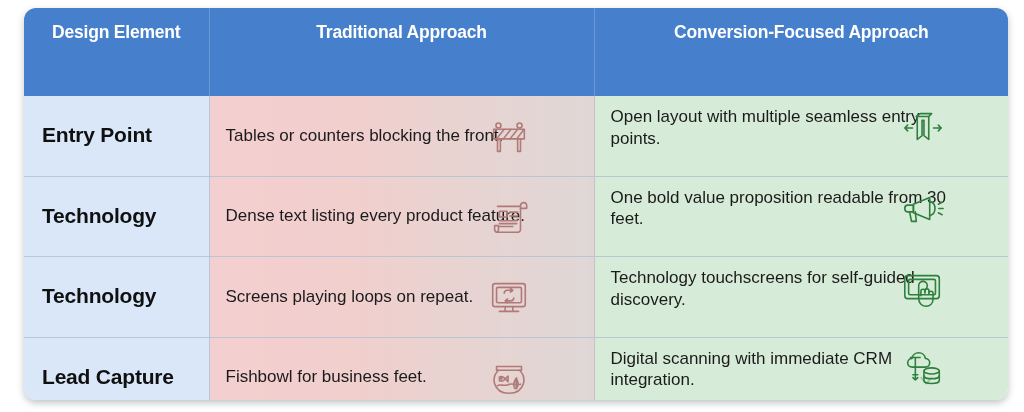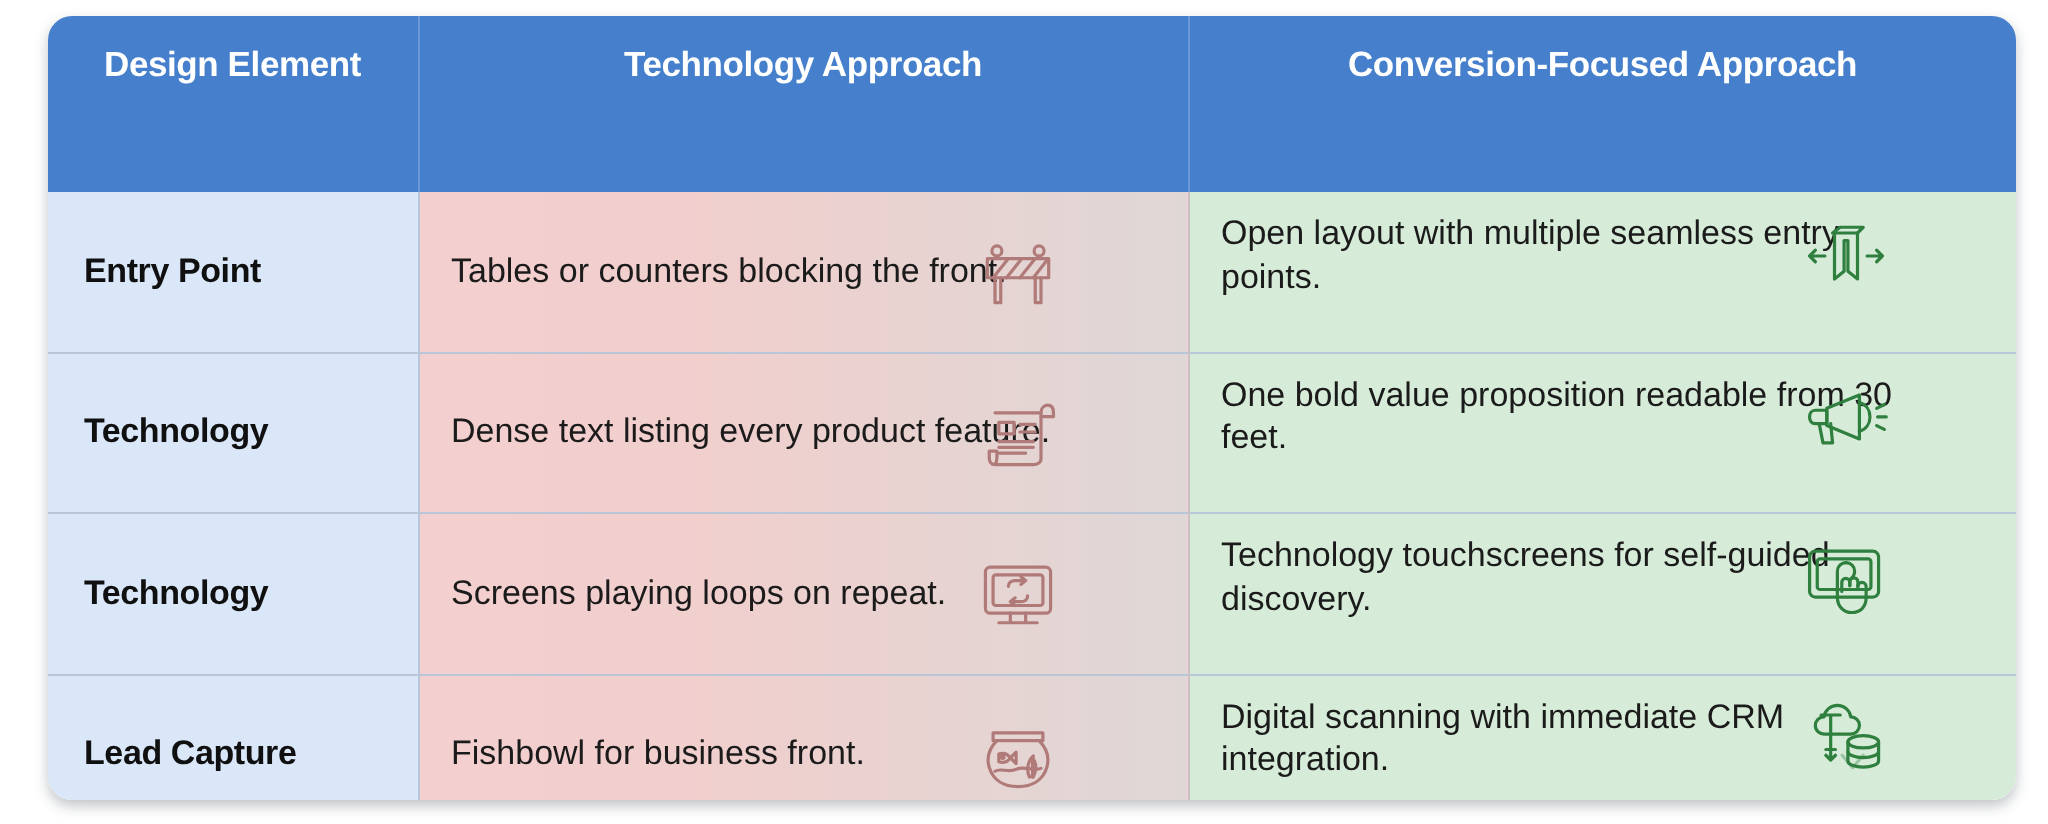--- a/index.html
+++ b/index.html
@@ -60,21 +60,21 @@
     color: #1b1b1b;
     box-sizing: border-box;
     border-top: 1px solid #b9c6d8;
     position: relative;
   }
   tbody tr:first-child td { border-top: none; }
 
   td.col-elem {
     background: #d9e7f9;
     font-weight: bold;
-    font-size: 17px;
+    font-size: 21px;
     color: #101010;
     padding: 10px 14px 10px 18px;
     border-right: 1px solid #b9c6d8;
     letter-spacing: -0.2px;
   }
   td.col-trad {
     background: linear-gradient(to right, #f4cfcf 0%, #f0cfcd 38%, #e6d4d2 72%, #dfd7d6 100%);
     padding: 10px 56px 10px 16px;
     border-right: 1px solid #c8c2c6;
   }
@@ -120,21 +120,21 @@
   <div class="table-wrap">
     <table class="cmp">
       <colgroup>
         <col class="c1">
           <col class="c2">
           <col class="c3">
       </colgroup>
       <thead>
         <tr>
           <th>Design Element</th>
-          <th>Technology Approach</th>
+          <th>Traditional Approach</th>
           <th class="last">Conversion-Focused Approach</th>
         </tr>
       </thead>
       <tbody>
 
         <tr>
           <td class="col-elem">Entry Point</td>
           <td class="col-trad">
             <div class="cell-inner">
               <span class="cell-text">Tables or counters blocking the front.</span>
@@ -228,21 +228,21 @@
                 </svg>
               </span>
             </div>
           </td>
         </tr>
 
         <tr>
           <td class="col-elem">Lead Capture</td>
           <td class="col-trad">
             <div class="cell-inner">
-              <span class="cell-text">Fishbowl for business front.</span>
+              <span class="cell-text">Fishbowl for business feet.</span>
               <span class="cell-icon ico-red">
                 <svg viewBox="0 0 48 48">
                   <path d="M11 13 L37 13 L37 17 L11 17 Z"></path>
                   <path d="M13 17 C9 21 7.5 26 9 31 C11 37.5 16.5 41 24 41 C31.5 41 37 37.5 39 31 C40.5 26 39 21 35 17"></path>
                   <path d="M14 24 C17 23 19 24.5 20 26 C19 27.5 17 29 14 28 Z"></path>
                   <path d="M20 26 L23 23 L23 29 Z"></path>
                   <circle cx="16" cy="25.6" r="0.7"></circle>
                   <path d="M30 36 C28 32 29.5 27 32 25 C31 29 32 33 31.5 36"></path>
                   <path d="M32 36 C34 32 33.5 28 31.5 26"></path>
                   <path d="M12 33 C15 31 19 34 23 32 C27 30 32 33 36 31.5"></path>

